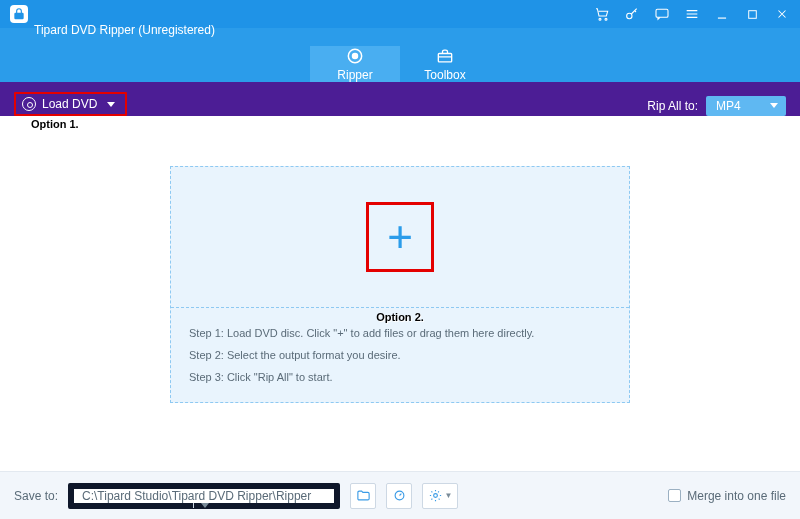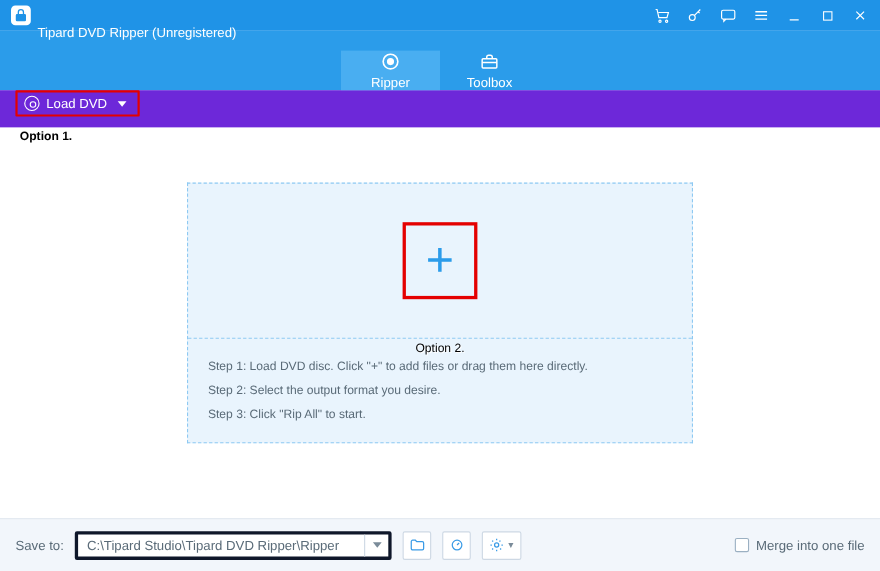--- a/index.html
+++ b/index.html
@@ -10,44 +10,44 @@
 .titlebar .logo svg { width: 14px; height: 14px; }
 .titlebar .title { flex: 1; margin-top: 32px; }
 .titlebar .win-icons { display: flex; gap: 14px; align-items: center; }
 .titlebar .win-icons span { cursor: pointer; display: flex; align-items: center; justify-content: center; width: 16px; height: 16px; }
 
 .tabbar { height: 54px; background: #2b9cea; display: flex; justify-content: center; align-items: flex-end; }
 .tab { width: 90px; display: flex; flex-direction: column; align-items: center; justify-content: center; color: #fff; font-size: 12px; cursor: pointer; gap: 2px; }
 .tab.active { background: #49aef1; }
 .tab svg { width: 20px; height: 20px; }
 
-.toolbar { height: 34px; background: #6d28d9; display: flex; align-items: flex-start; padding: 0 14px; color: #fff; font-size: 12px; }
+.toolbar { height: 34px; background: #4c1d95; display: flex; align-items: flex-end; padding: 0 14px; color: #fff; font-size: 12px; }
 .load-dvd { display: flex; align-items: center; gap: 6px; border: 2px solid #e40000; padding: 3px 10px 3px 6px; border-radius: 1px; cursor: pointer; position: relative; }
 .load-dvd .disc { width: 14px; height: 14px; border: 1.5px solid #fff; border-radius: 50%; position: relative; }
 .load-dvd .disc::after { content: ""; position: absolute; top: 3.5px; left: 3.5px; width: 4px; height: 4px; border: 1px solid #fff; border-radius: 50%; }
 .load-dvd .caret { width: 0; height: 0; border-left: 4px solid transparent; border-right: 4px solid transparent; border-top: 5px solid #fff; margin-left: 4px; }
-.option1-label { position: absolute; top: 118px; left: 18px; font-size: 11px; font-weight: bold; color: #000; text-shadow: 1px 1px 0 #fff; }
+.option1-label { position: absolute; top: 118px; left: 31px; font-size: 11px; font-weight: bold; color: #000; text-shadow: 1px 1px 0 #fff; }
 
 .toolbar .spacer { flex: 1; }
 .ripall-to { display: flex; align-items: center; gap: 8px; font-size: 12px; }
 .ripall-to .select { background: #5fb8f2; padding: 3px 28px 3px 10px; border-radius: 2px; position: relative; cursor: pointer; min-width: 80px; }
 .ripall-to .select .caret { position: absolute; right: 8px; top: 7px; width: 0; height: 0; border-left: 4px solid transparent; border-right: 4px solid transparent; border-top: 5px solid #fff; }
 
 .main { height: 355px; background: #fff; padding: 50px 0 0 0; display: flex; flex-direction: column; align-items: center; }
 .dropzone { width: 460px; border: 1.5px dashed #8ec9f2; background: #e9f4fd; }
 .dz-top { height: 140px; display: flex; flex-direction: column; align-items: center; justify-content: center; position: relative; }
 .plus-box { border: 3px solid #e40000; padding: 10px 18px; }
 .plus { font-size: 44px; font-weight: 200; color: #2b9cea; line-height: 1; cursor: pointer; }
-.option2-label { position: absolute; bottom: -16px; font-size: 11px; font-weight: normal; color: #000; text-shadow: 1px 1px 0 #fff; text-align: center; }
+.option2-label { position: absolute; bottom: -16px; font-size: 11px; font-weight: bold; color: #000; text-shadow: 1px 1px 0 #fff; text-align: center; }
 .dz-bottom { border-top: 1.5px dashed #8ec9f2; padding: 14px 18px; font-size: 11px; color: #5a6b78; line-height: 2; }
 .dz-bottom div { white-space: nowrap; }
 
 .footer { position: absolute; bottom: 0; left: 0; right: 0; height: 48px; background: #f2f6fb; border-top: 1px solid #e3e9f0; display: flex; align-items: center; padding: 16px 14px; gap: 10px; font-size: 12px; color: #5a6b78; }
 .footer .save-label { }
-.footer .path-box { display: flex; align-items: center; border: 3px solid #0f172a; background: #fff; border-radius: 2px; height: 26px; }
+.footer .path-box { display: flex; align-items: center; border: 6px solid #0f172a; background: #fff; border-radius: 2px; height: 26px; flex-direction: column; }
 .footer .path-box input { border: none; outline: none; width: 260px; padding: 0 8px; font-size: 12px; color: #5a6b78; background: transparent; }
 .footer .path-box .dd { width: 22px; height: 100%; border-left: 1px solid #cdd8e4; display: flex; align-items: center; justify-content: center; cursor: pointer; }
 .footer .path-box .dd::after { content: ""; width: 0; height: 0; border-left: 4px solid transparent; border-right: 4px solid transparent; border-top: 5px solid #7a8b99; }
 .footer .iconbtn { width: 26px; height: 26px; border: 1px solid #cdd8e4; background: #fff; border-radius: 2px; display: flex; align-items: center; justify-content: center; cursor: pointer; color: #3a9be6; }
 .footer .spacer { flex: 1; }
 .footer .merge { display: flex; align-items: center; gap: 6px; cursor: pointer; }
 .footer .merge .cb { width: 13px; height: 13px; border: 1px solid #9bb0c2; border-radius: 2px; background: #fff; }
 .footer .ripall-btn { background: #f58a3c; color: #fff; border: none; height: 32px; width: 120px; border-radius: 3px; font-size: 14px; cursor: pointer; }
 </style>
 </head>
@@ -120,20 +120,27 @@
   </div>
 </div>
 
 <div class="toolbar">
   <div class="load-dvd">
     <span class="disc"></span>
     <span>Load DVD</span>
     <span class="caret"></span>
   </div>
   <div class="spacer"></div>
+  <div class="ripall-to">
+    <span>Rip All to:</span>
+    <div class="select">
+      <span>MP4</span>
+      <span class="caret"></span>
+    </div>
+  </div>
 </div>
 
 <div class="option1-label">Option 1.</div>
 
 <div class="main">
   <div class="dropzone">
     <div class="dz-top">
       <div class="plus-box">
         <div class="plus">+</div>
       </div>

